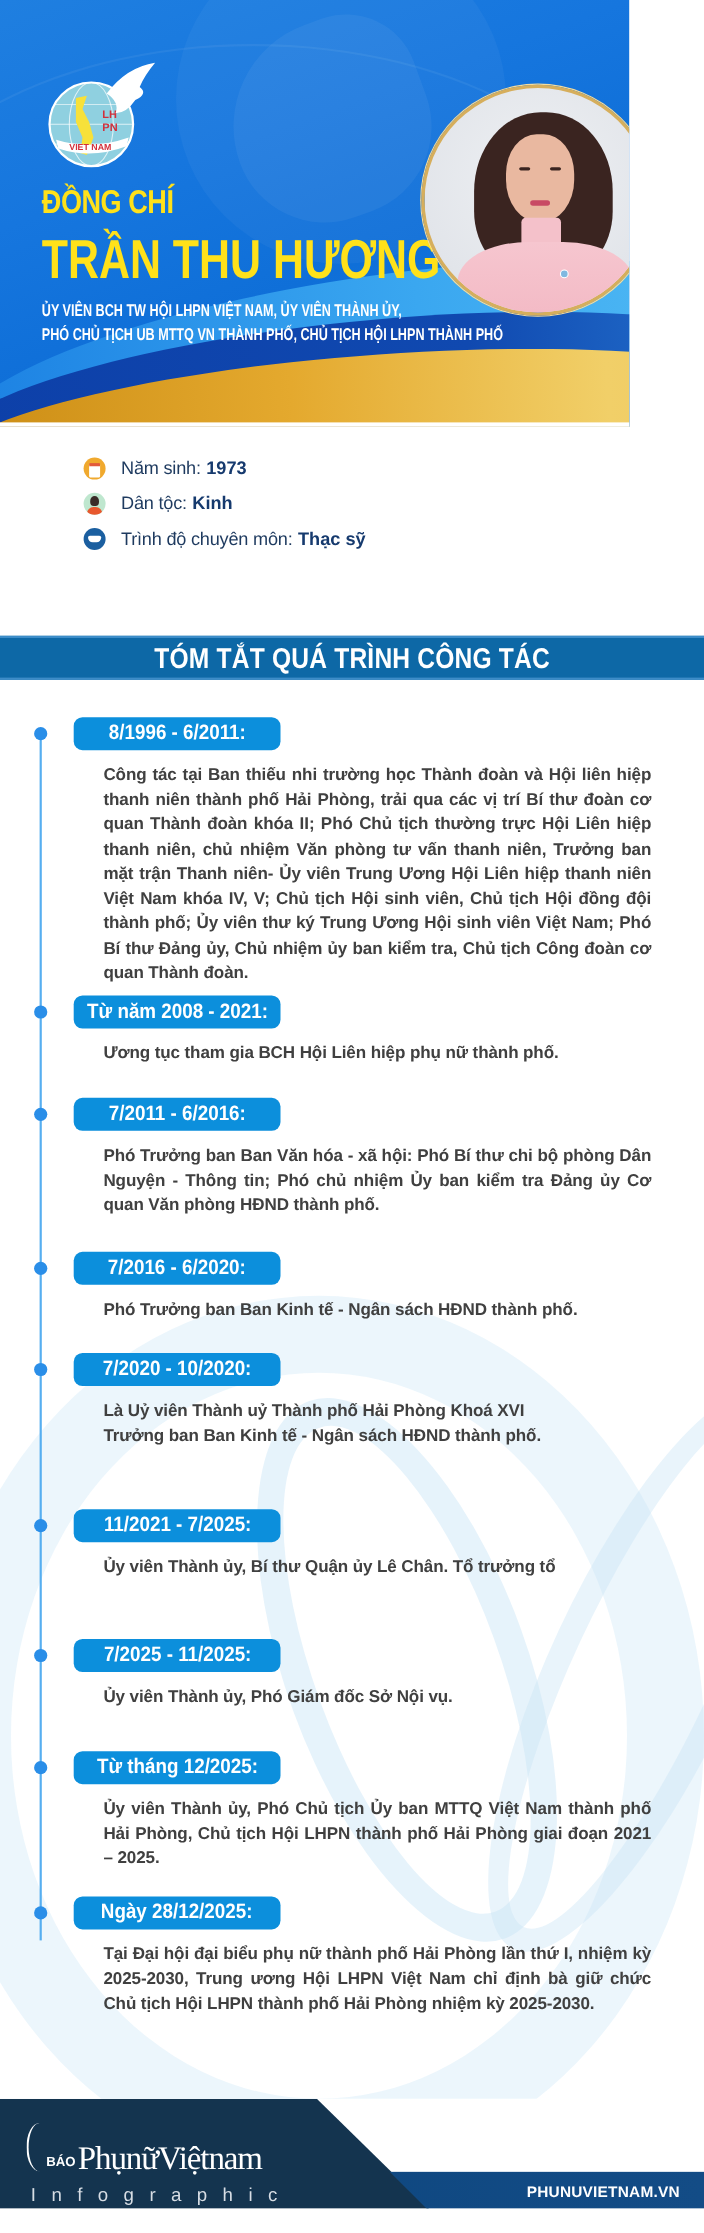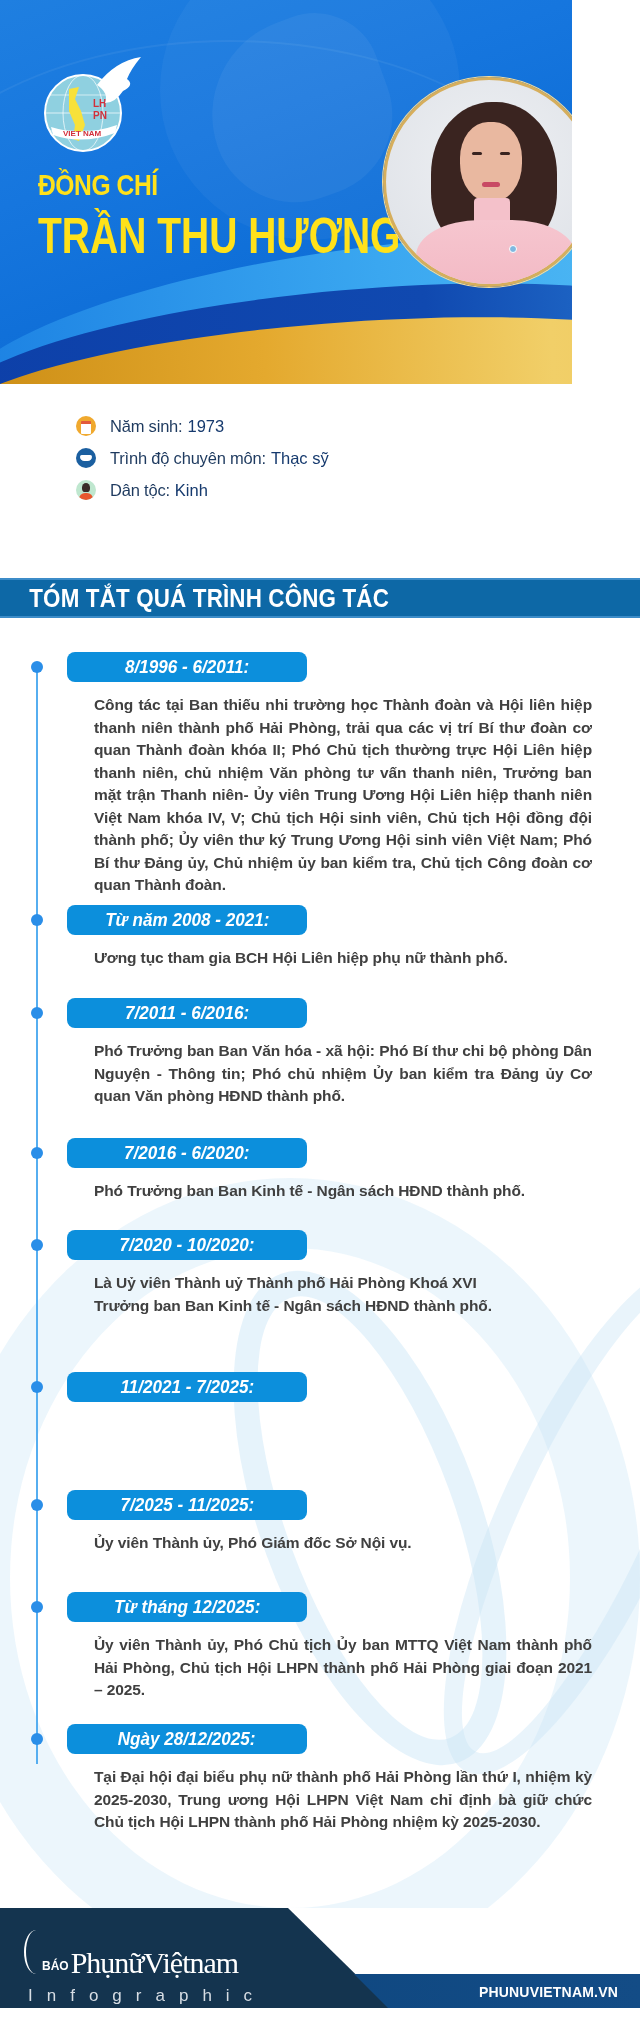--- a/index.html
+++ b/index.html
@@ -93,34 +93,34 @@
   .portrait .pin {
     position: absolute; left: 123px; top: 165px; width: 8px; height: 8px; border-radius: 50%; background: #7fb8e0; border: 1px solid #fff;
   }
 
   
   .info { position: relative; padding: 22px 0 0 76px; height: 190px; }
   .info-row { display: flex; align-items: center; height: 32px; font-size: 16.5px; color: #1e3a5f; }
   .info-row .icon { width: 20px; height: 20px; border-radius: 50%; margin-right: 14px; flex: 0 0 20px; position: relative; }
   .info-row .spacer { width: 20px; margin-right: 14px; flex: 0 0 20px; }
   .info-row .label { font-weight: 400; letter-spacing: -0.2px; }
-  .info-row .value { font-weight: 400; color: #163a6e; margin-left: 5px; text-align: center; }
+  .info-row .value { font-weight: 700; color: #163a6e; margin-left: 5px; text-align: center; }
   .icon.calendar { background: #f0a92e; }
   .icon.calendar::after { content: ""; position: absolute; left: 5px; top: 5px; width: 10px; height: 10px; background: #fff; border-top: 3px solid #e25a3c; border-radius: 1px; }
   .icon.person { background: #bfe7cf; overflow: hidden; }
   .icon.person::before { content: ""; position: absolute; left: 6px; top: 3px; width: 8px; height: 9px; background: #3a2c28; border-radius: 50% 50% 40% 40%; }
   .icon.person::after { content: ""; position: absolute; left: 3px; top: 13px; width: 14px; height: 8px; background: #e8582e; border-radius: 6px 6px 0 0; }
   .icon.grad { background: #1b5fa0; }
   .icon.grad::after { content: ""; position: absolute; left: 4px; top: 7px; width: 12px; height: 6px; background: #fff; border-radius: 2px 2px 5px 5px; }
 
   
   .banner {
     position: relative; width: 640px; height: 40px; background: #0d68a6;
     border-top: 2px solid #3c8cc8; border-bottom: 2px solid #3c8cc8;
-    display: flex; align-items: center; 
+    display: flex; align-items: center; justify-content: center;
   }
   .banner-text { color: #ffffff; font-weight: 700; font-size: 26px; transform: scaleX(0.86); letter-spacing: 0.2px; }
 
   
   .timeline { position: relative; width: 640px; padding-top: 22px; height: 1290px; overflow: hidden; }
   .timeline .bg-leaf1 {
     position: absolute; left: -60px; top: 560px; width: 700px; height: 800px; border-radius: 50%;
     border: 70px solid rgba(200,228,246,0.35);
   }
   .timeline .bg-leaf2 {
@@ -132,22 +132,22 @@
     border: 22px solid rgba(200,228,246,0.4); transform: rotate(25deg);
   }
   .timeline .line {
     position: absolute; left: 36px; top: 46px; width: 2px; height: 1100px; background: #56aef0;
   }
   .entry { position: absolute; left: 0; width: 640px; }
   .entry .dot {
     position: absolute; left: 31px; top: 9px; width: 12px; height: 12px; border-radius: 50%; background: #2a8ee8;
   }
   .entry .pill {
-    position: absolute; left: 67px; top: 0; width: 240px; height: 30px; border-radius: 8px; background: #0c8fdc;
-    display: flex; align-items: center; justify-content: center; font-style: italic;
+    position: absolute; left: 67px; top: 0; width: 188px; height: 30px; border-radius: 8px; background: #0c8fdc;
+    display: flex; align-items: center; justify-content: center;
   }
   .entry .pill-text { color: #ffffff; font-weight: 700; font-size: 19px; transform: scaleX(0.9); white-space: nowrap; }
   .entry .desc {
     position: absolute; left: 94px; width: 498px; font-weight: 700; font-size: 15.5px; line-height: 22.5px;
     color: #404040; text-align: justify; letter-spacing: -0.1px;
   }
   .entry .desc.left { text-align: left; }
 
   
   .footer { position: relative; width: 640px; height: 100px; overflow: hidden; }
@@ -196,20 +196,24 @@
     <text x="58" y="52" font-family="Liberation Sans, sans-serif" font-size="10" font-weight="700" fill="#d22f3a">LH</text>
     <text x="58" y="64" font-family="Liberation Sans, sans-serif" font-size="10" font-weight="700" fill="#d22f3a">PN</text>
     <path d="M16 72 Q48 82 82 70 L80 78 Q48 90 18 80 Z" fill="#ffffff"></path>
     <text x="28" y="81" font-family="Liberation Sans, sans-serif" font-size="8" font-weight="700" fill="#d22f3a">VIET NAM</text>
     <path d="M62 30 Q80 6 106 2 Q96 14 92 24 Q100 30 88 36 Q80 48 70 48 Q74 38 62 30 Z" fill="#ffffff"></path>
   </svg>
 
   <div class="title-block">
     <span class="title-small">ĐỒNG CHÍ</span>
     <span class="title-big">TRẦN THU HƯƠNG</span>
+    <div class="subtitle-wrap">
+      <span class="subtitle">ỦY VIÊN BCH TW HỘI LHPN VIỆT NAM, ỦY VIÊN THÀNH ỦY,</span>
+      <span class="subtitle">PHÓ CHỦ TỊCH UB MTTQ VN THÀNH PHỐ, CHỦ TỊCH HỘI LHPN THÀNH PHỐ</span>
+    </div>
   </div>
 
   <div class="portrait">
     <div class="hair"></div>
     <div class="face"></div>
     <div class="eye-l"></div>
     <div class="eye-r"></div>
     <div class="mouth"></div>
     <div class="collar"></div>
     <div class="dress"></div>
@@ -217,28 +221,28 @@
   </div>
 </div>
 
 <div class="info">
   <div class="info-row">
     <span class="icon calendar"></span>
     <span class="label">Năm sinh:</span>
     <span class="value">1973</span>
   </div>
   <div class="info-row">
+    <span class="icon person"></span>
+    <span class="label">Dân tộc:</span>
+    <span class="value">Kinh</span>
+  </div>
+  <div class="info-row">
     <span class="icon grad"></span>
     <span class="label">Trình độ chuyên môn:</span>
     <span class="value">Thạc sỹ</span>
-  </div>
-  <div class="info-row">
-    <span class="icon person"></span>
-    <span class="label">Dân tộc:</span>
-    <span class="value">Kinh</span>
   </div>
 </div>
 
 <div class="banner">
   <span class="banner-text">TÓM TẮT QUÁ TRÌNH CÔNG TÁC</span>
 </div>
 
 <div class="timeline">
   <div class="bg-leaf1"></div>
   <div class="bg-leaf2"></div>
@@ -287,20 +291,21 @@
       <div>Trưởng ban Ban Kinh tế - Ngân sách HĐND thành phố.</div>
     </div>
   </div>
 
   <div class="entry" style="top:754px">
     <div class="dot"></div>
     <div class="pill">
         <span class="pill-text">11/2021 - 7/2025:</span>
       </div>
     <div class="desc left" style="top:42px">
+      <div>Ủy viên Thành ủy, Bí thư Quận ủy Lê Chân. Tổ trưởng tổ</div>
     </div>
   </div>
 
   <div class="entry" style="top:872px">
     <div class="dot"></div>
     <div class="pill">
         <span class="pill-text">7/2025 - 11/2025:</span>
       </div>
     <div class="desc left" style="top:42px">Ủy viên Thành ủy, Phó Giám đốc Sở Nội vụ.</div>
   </div>

